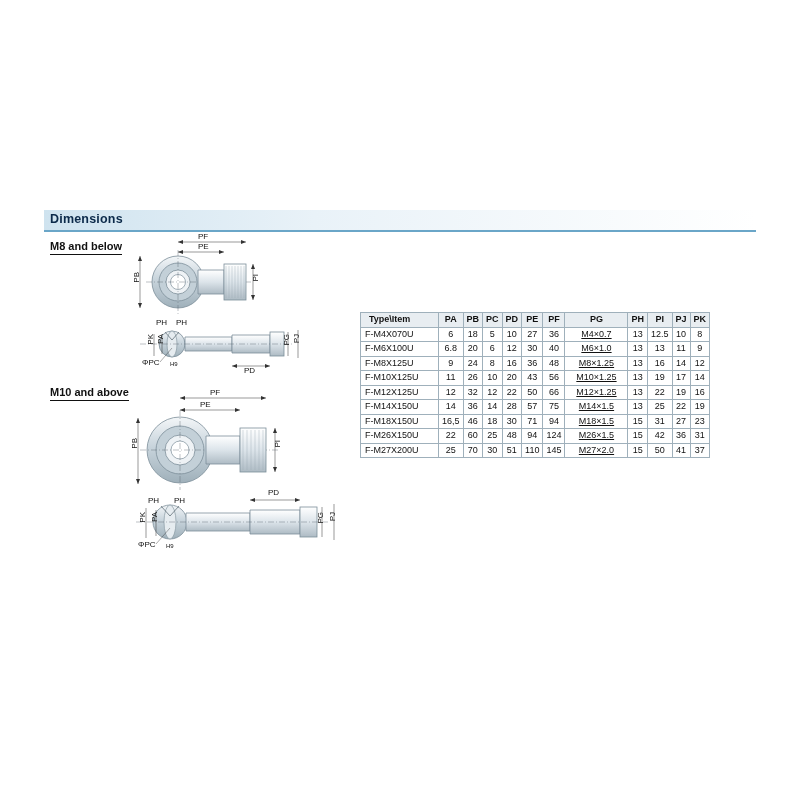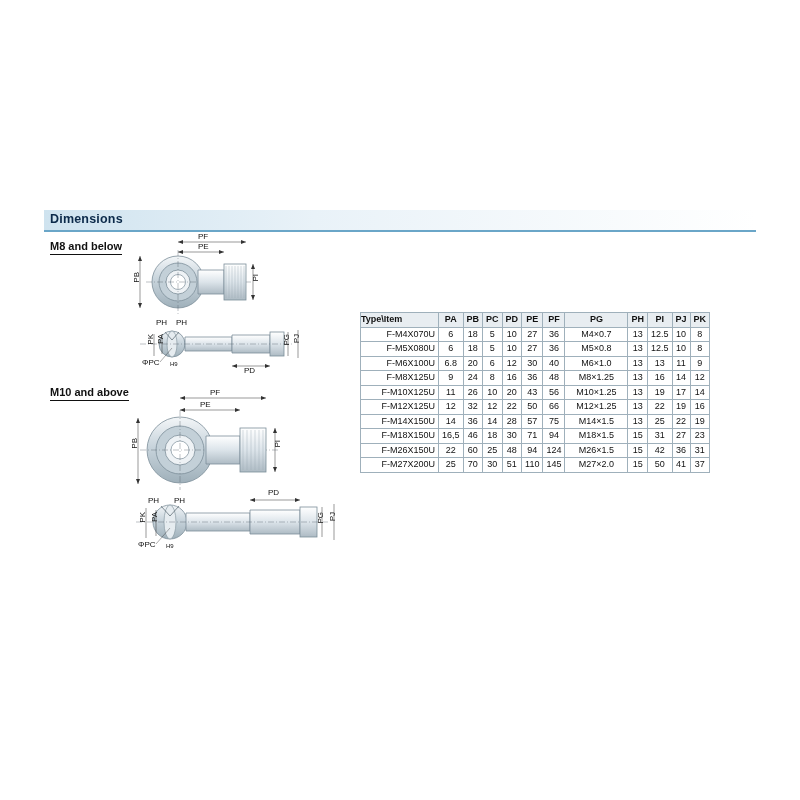--- a/index.html
+++ b/index.html
@@ -62,26 +62,26 @@
     text-align:center;
     white-space:nowrap;
     background:#ffffff;
   }
   .spec-table thead th{
     background:#e8edf1;
     font-weight:bold;
     font-size:9px;
   }
   .spec-table td.type{
-    text-align:right;
+    text-align:left;
     padding-left:4px;
     min-width:70px;
   }
-  .spec-table th.type{ text-align:left; padding-left:0;}
-  .spec-table td.pg{min-width:56px;}
+  .spec-table th.type{ text-align:left; padding-left:8px;}
+  .spec-table td.pg{min-width:56px;text-decoration:underline;}
 </style>
 </head>
 <body>
 
 <div class="page">
 
   <div class="section-header">
     <div class="bar"></div>
     <div class="title">Dimensions</div>
     <div class="rule"></div>
@@ -281,34 +281,20 @@
           <td>10</td>
           <td>27</td>
           <td>36</td>
           <td class="pg">M4×0.7</td>
           <td>13</td>
           <td>12.5</td>
           <td>10</td>
           <td>8</td>
         </tr>
         <tr>
-          <td class="type">F-M5X080U</td>
-          <td>6</td>
-          <td>18</td>
-          <td>5</td>
-          <td>10</td>
-          <td>27</td>
-          <td>36</td>
-          <td class="pg">M5×0.8</td>
-          <td>13</td>
-          <td>12.5</td>
-          <td>10</td>
-          <td>8</td>
-        </tr>
-        <tr>
           <td class="type">F-M6X100U</td>
           <td>6.8</td>
           <td>20</td>
           <td>6</td>
           <td>12</td>
           <td>30</td>
           <td>40</td>
           <td class="pg">M6×1.0</td>
           <td>13</td>
           <td>13</td>

